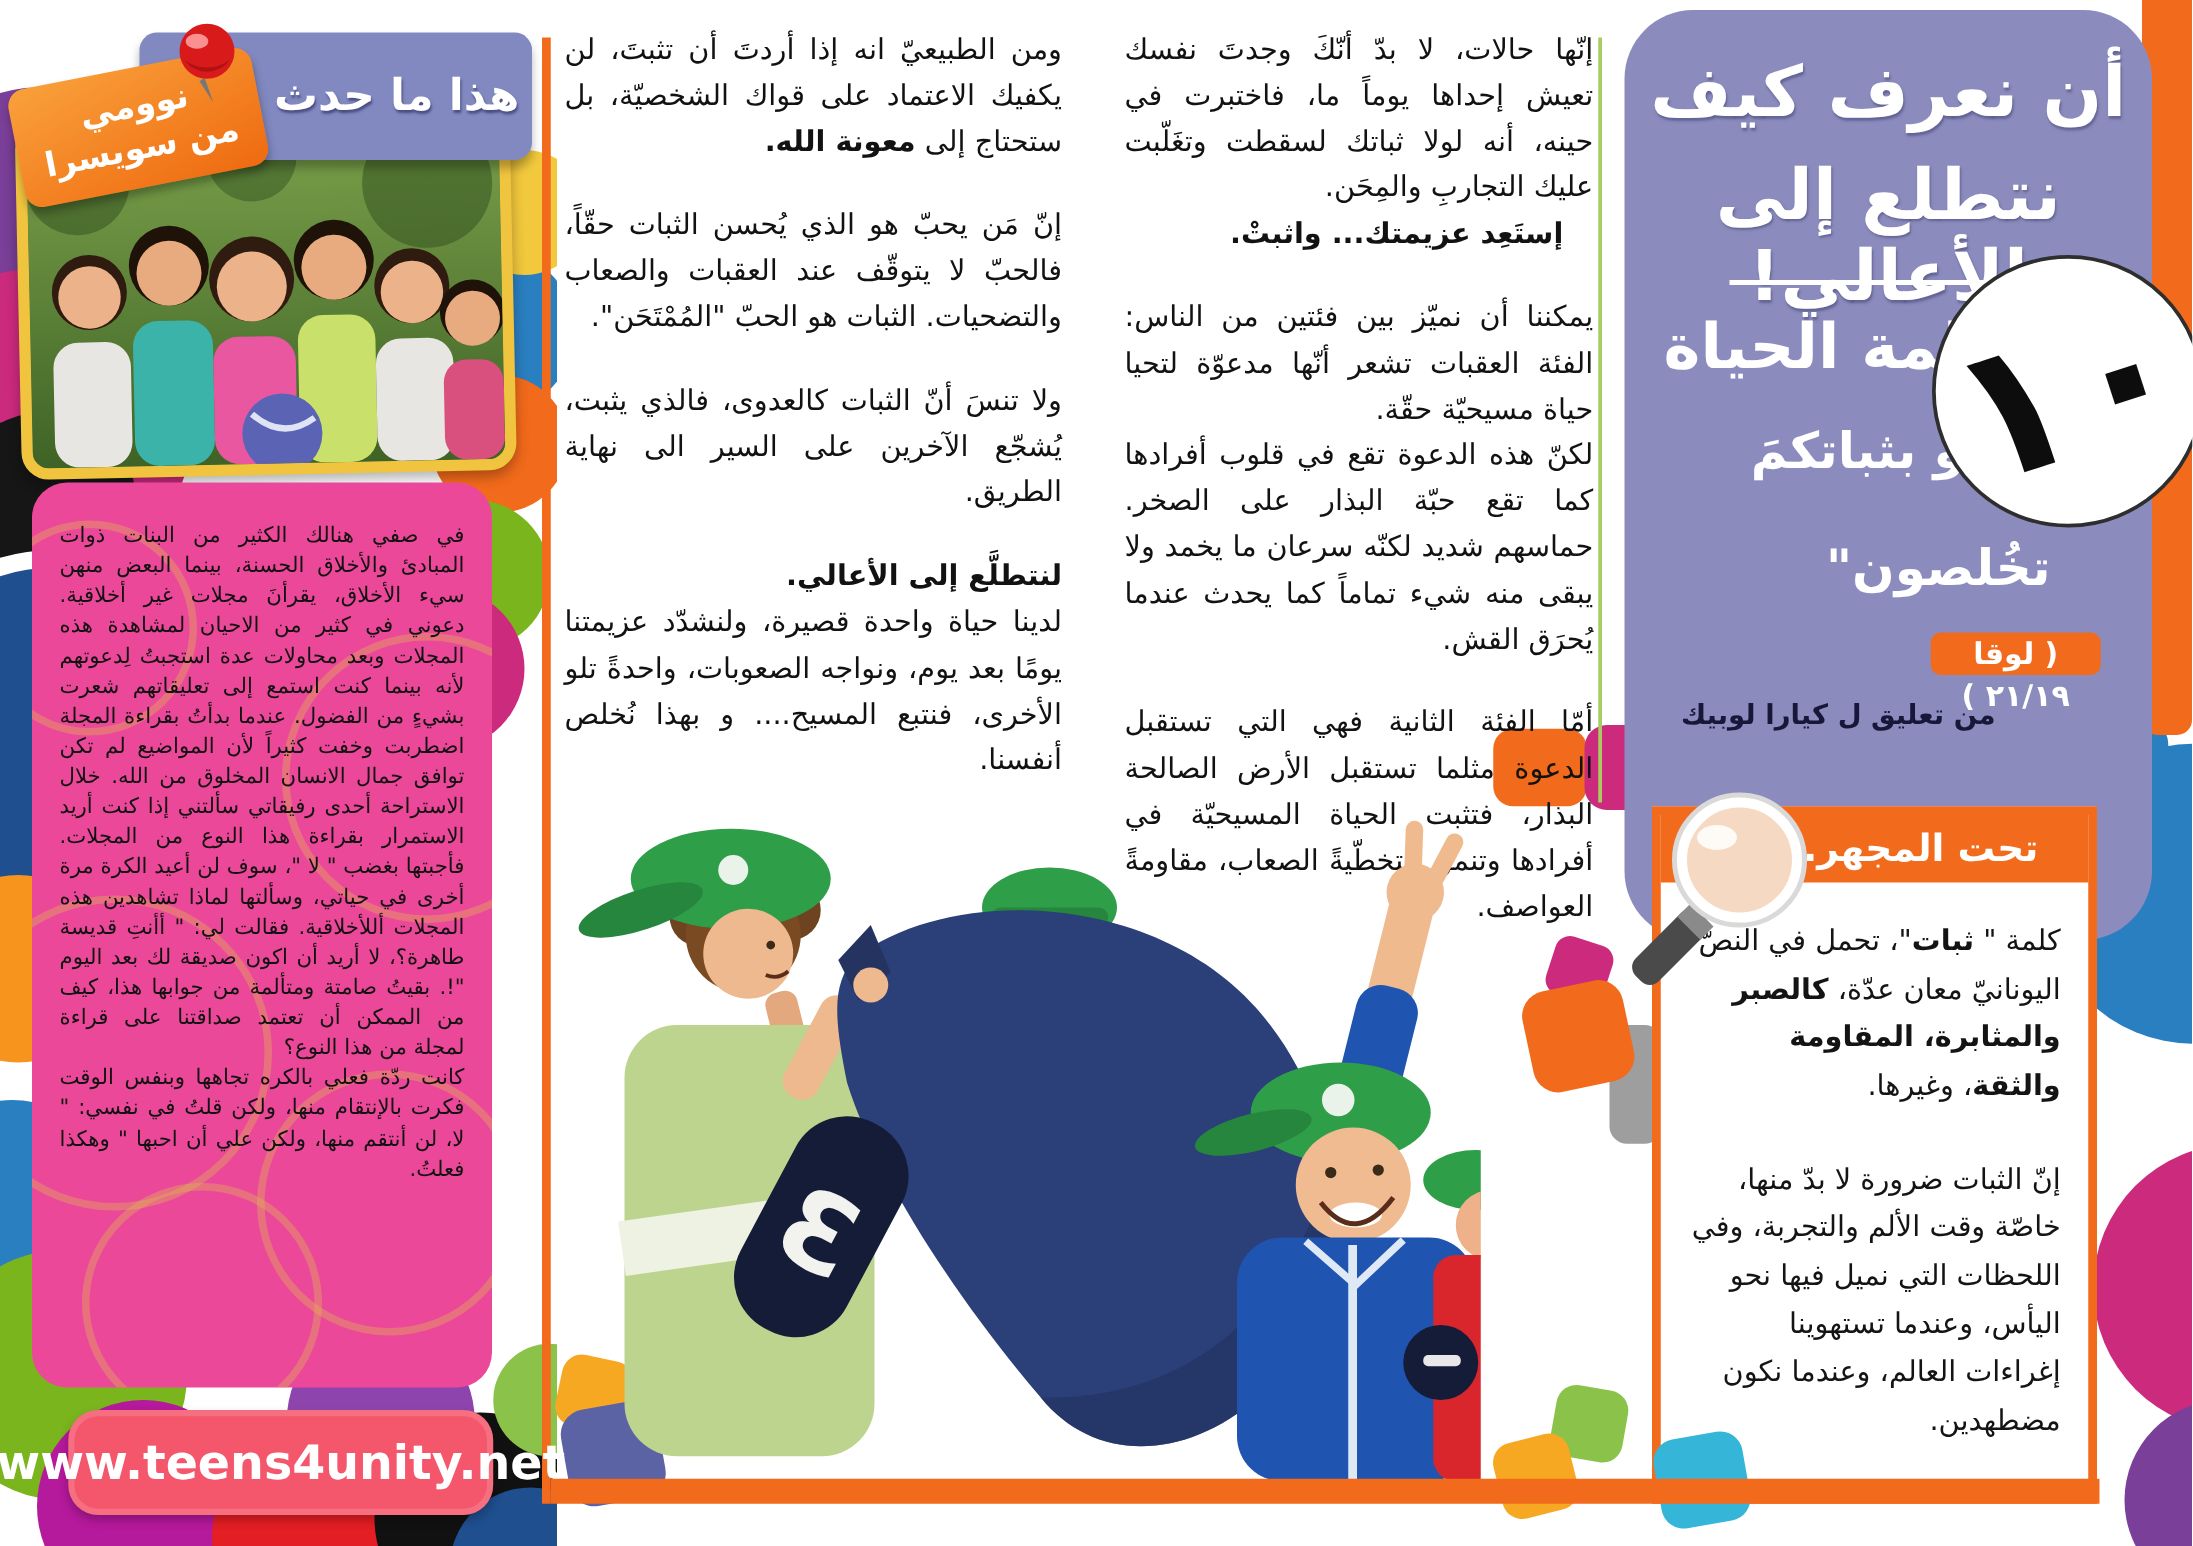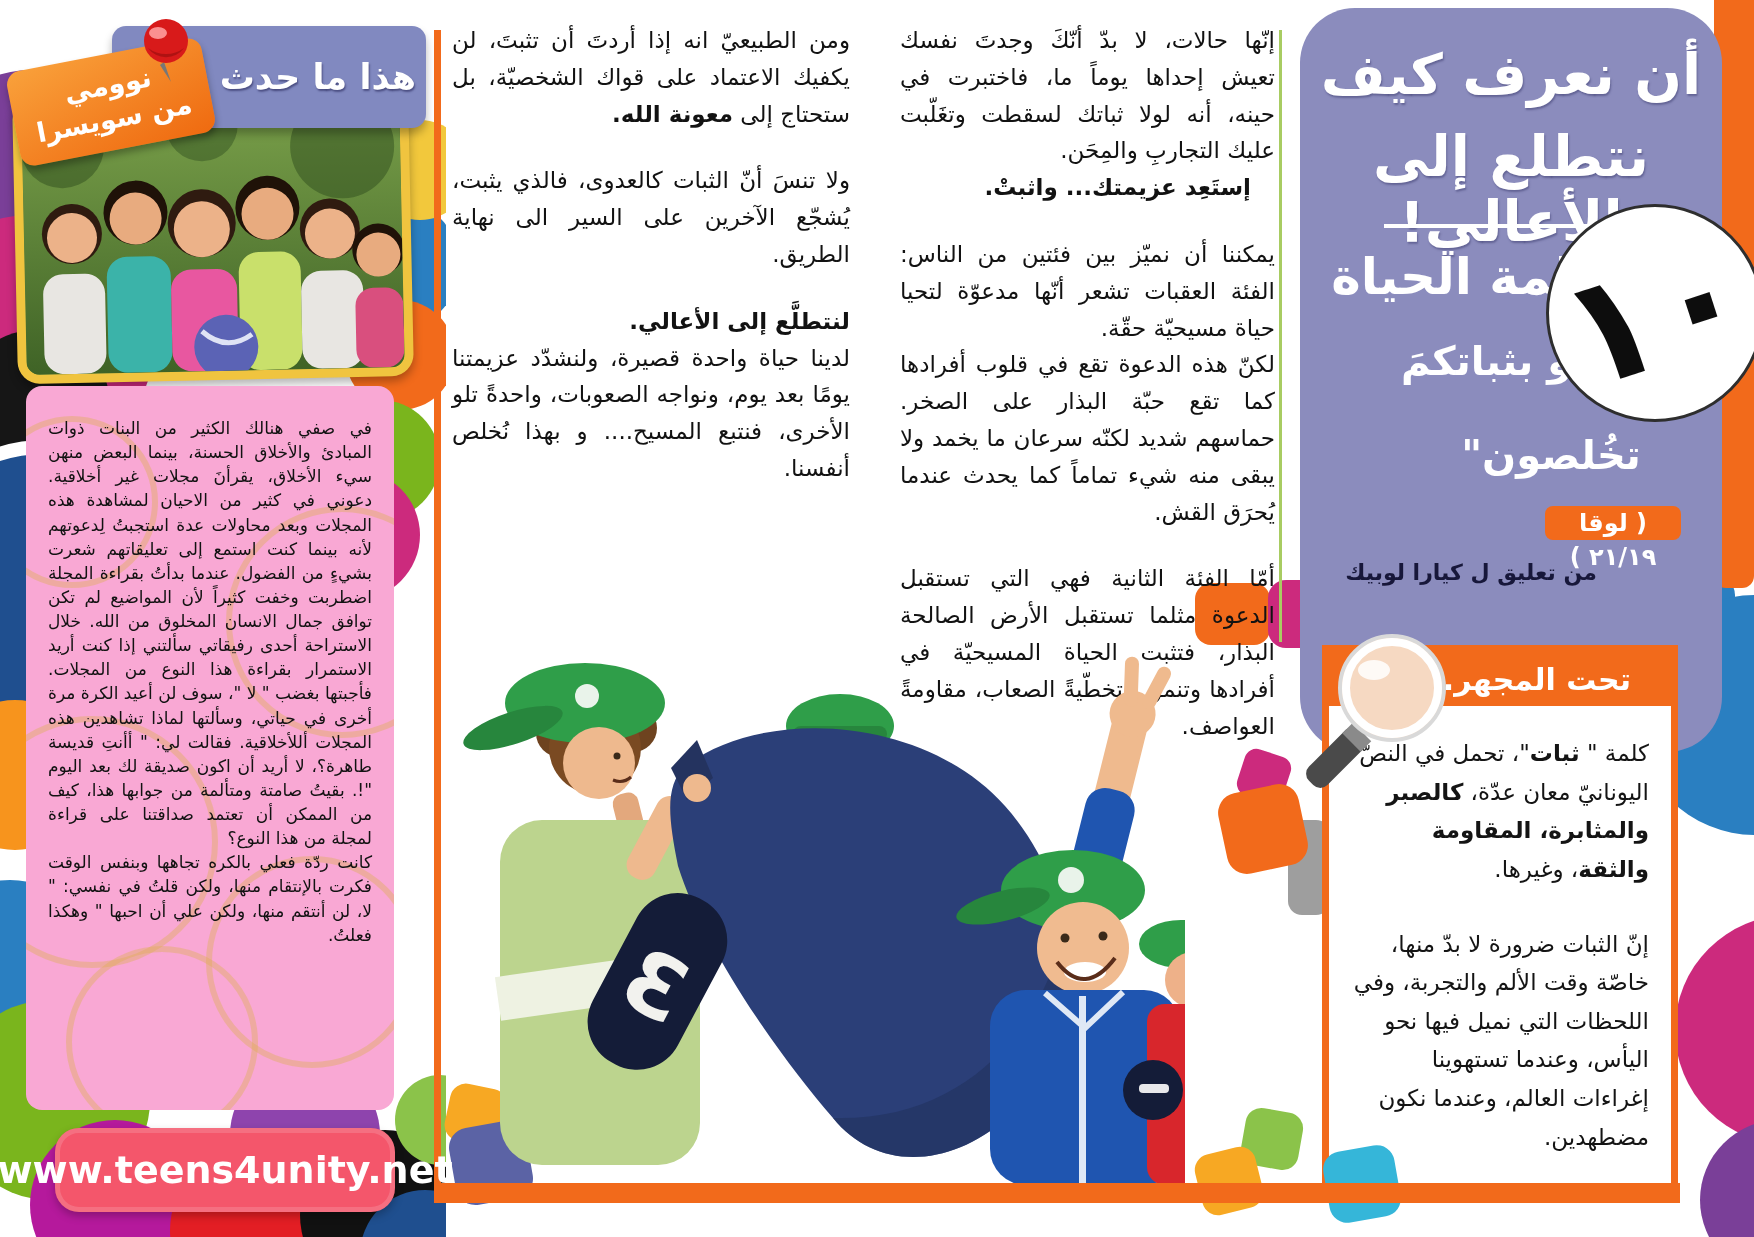--- a/index.html
+++ b/index.html
@@ -52,22 +52,22 @@
           color:#ffffff;font-size:35px;font-weight:bold;box-shadow:0 6px 8px rgba(0,0,0,.28);
           text-shadow:1px 2px 2px rgba(40,40,90,.6);}
   .badge{position:absolute;left:12px;top:54px;width:198px;height:96px;z-index:5;
          background:linear-gradient(160deg,#f9a13b,#ef6a10);border-radius:14px;transform:rotate(-11deg);
          display:flex;flex-direction:column;align-items:center;justify-content:center;
          color:#ffffff;font-size:27px;font-weight:bold;line-height:1.25;
          box-shadow:0 5px 7px rgba(0,0,0,.3);}
   .photocard{position:absolute;left:15px;top:94px;width:378px;height:268px;border:9px solid #f0c43f;
              border-radius:22px;overflow:hidden;transform:rotate(-1.2deg);z-index:3;
              box-shadow:0 5px 10px rgba(0,0,0,.3);background:#5a7d3a;}
-  .story{position:absolute;left:26px;top:386px;width:368px;height:724px;background:#f9a8d4;
-         border-radius:16px;z-index:3;box-sizing:border-box;padding:30px 22px;overflow:hidden;}
+  .story{position:absolute;left:26px;top:386px;width:368px;height:724px;background:#ec4899;
+         border-radius:28px;z-index:3;box-sizing:border-box;padding:30px 22px;overflow:hidden;}
   .story .ring{position:absolute;border:6px solid rgba(224,174,88,.42);border-radius:50%;}
   .story-text{position:relative;z-index:1;color:#121212;font-size:17px;line-height:1.42;
               text-align:justify;}
   .story-text p{margin:0;}
   .urlbar{position:absolute;left:55px;top:1128px;width:340px;height:84px;background:#f4566b;
           border-radius:24px;z-index:4;display:flex;align-items:center;justify-content:center;
           color:#ffffff;font-size:38px;font-weight:bold;direction:ltr;cursor:pointer;
           box-shadow:inset 0 0 0 5px rgba(255,255,255,.15),0 4px 8px rgba(0,0,0,.25);}
   .pin{position:absolute;left:136px;top:14px;width:62px;height:72px;z-index:6;}
   .magnifier{position:absolute;left:1296px;top:626px;width:160px;height:178px;z-index:5;}
@@ -130,20 +130,21 @@
   <div class="col" style="left:900px;width:375px;">
     <p>إنّها حالات، لا بدّ أنّكَ وجدتَ نفسك تعيش إحداها يوماً ما، فاختبرت في حينه، أنه لولا ثباتك لسقطت وتغَلّبت عليك التجاربِ والمِحَن.</p>
     <p class="b indent sp">إستَعِد عزيمتك... واثبتْ.</p>
     <p>يمكننا أن نميّز بين فئتين من الناس: الفئة العقبات تشعر أنّها مدعوّة لتحيا حياة مسيحيّة حقّة.</p>
     <p class="sp">لكنّ هذه الدعوة تقع في قلوب أفرادها كما تقع حبّة البذار على الصخر. حماسهم شديد لكنّه سرعان ما يخمد ولا يبقى منه شيء تماماً كما يحدث عندما يُحرَق القش.</p>
     <p>أمّا الفئة الثانية فهي التي تستقبل الدعوة مثلما تستقبل الأرض الصالحة البذار، فتثبت الحياة المسيحيّة في أفرادها وتنمو، متخطّيةً الصعاب، مقاومةً العواصف.</p>
   </div>
 
   <div class="col" style="left:452px;width:398px;">
     <p class="sp"><span>ومن الطبيعيّ انه إذا أردتَ أن تثبتَ، لن يكفيك الاعتماد على قواك الشخصيّة، بل ستحتاج إلى </span><span class="b">معونة الله.</span></p>
+    <p class="sp">إنّ مَن يحبّ هو الذي يُحسن الثبات حقّاً، فالحبّ لا يتوقّف عند العقبات والصعاب والتضحيات. الثبات هو الحبّ "المُمْتَحَن".</p>
     <p class="sp">ولا تنسَ أنّ الثبات كالعدوى، فالذي يثبت، يُشجّع الآخرين على السير الى نهاية الطريق.</p>
     <p class="b">لنتطلَّع إلى الأعالي.</p>
     <p>لدينا حياة واحدة قصيرة، ولنشدّد عزيمتنا يومًا بعد يوم، ونواجه الصعوبات، واحدةً تلو الأخرى، فنتبع المسيح.... و بهذا نُخلص أنفسنا.</p>
   </div>
 
   <div class="panel">
     <div class="t1">أن نعرف كيف</div>
     <div class="t2">نتطلع إلى الأعالي!</div>
     <div class="divider"></div>
     <div class="series">كلمة الحياة</div>

